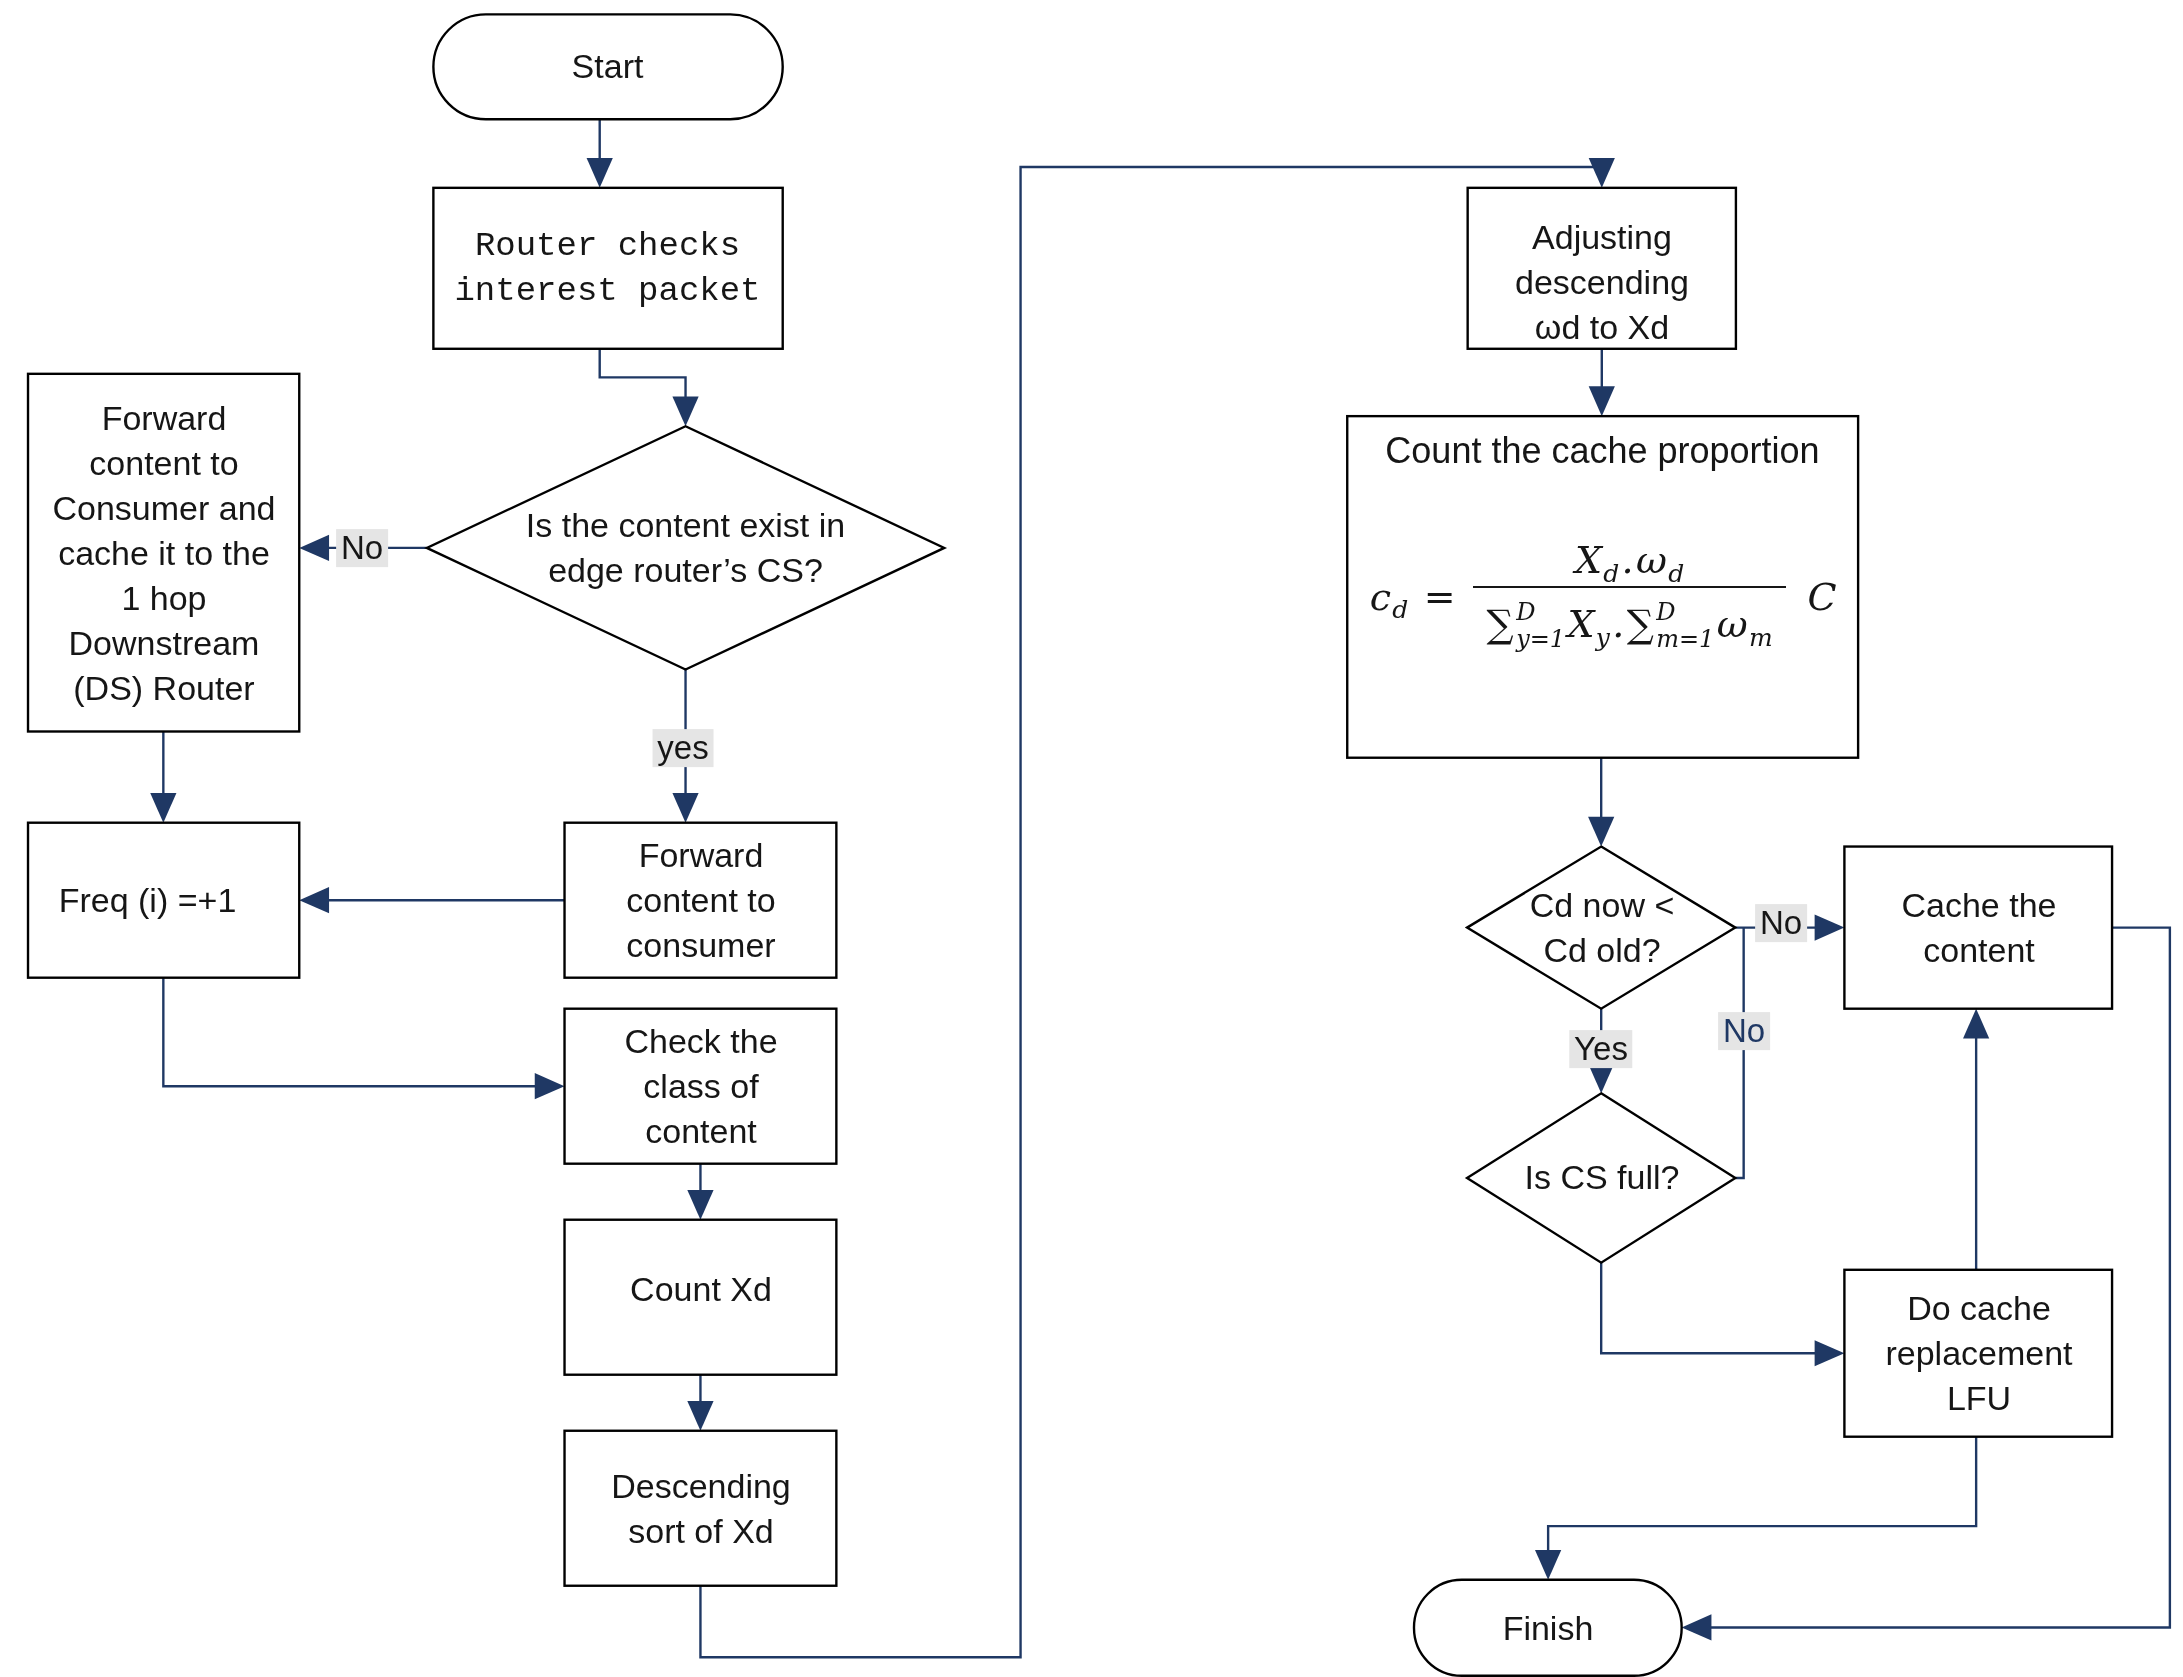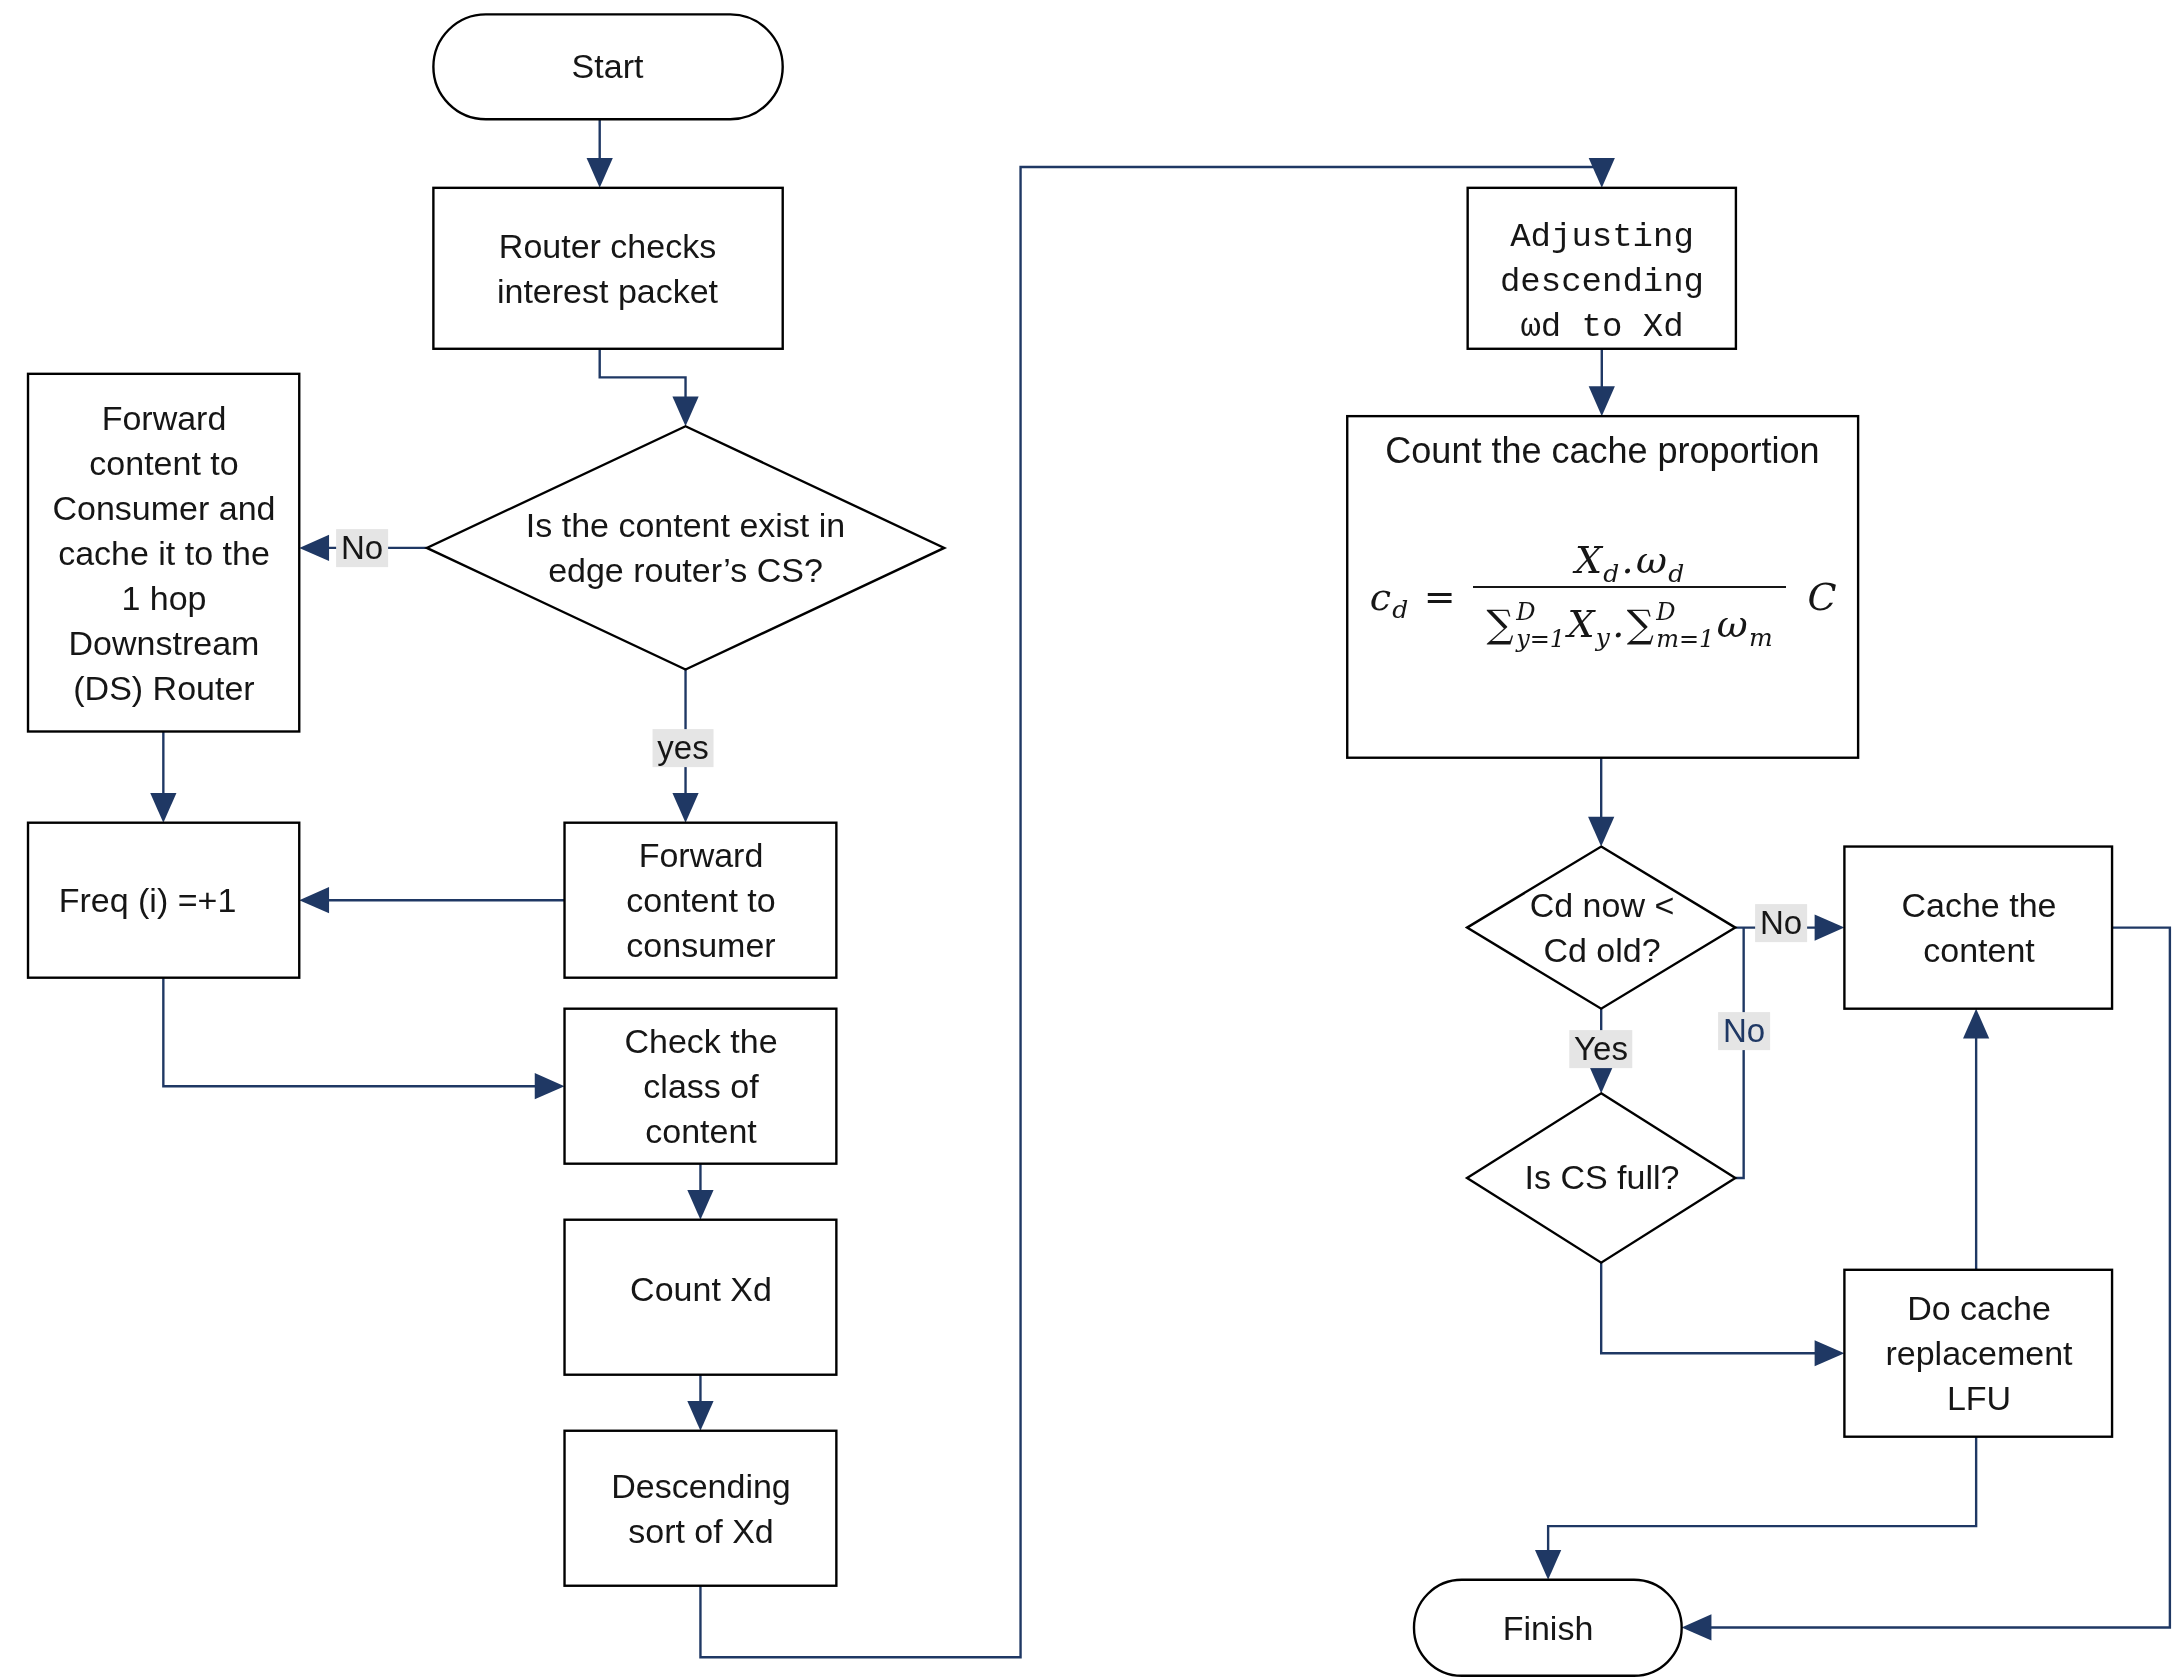--- a/index.html
+++ b/index.html
@@ -93,42 +93,42 @@
       <rect x="2260" y="698" width="857" height="573"></rect>
       <polygon points="2686,1420 2911,1556 2686,1692 2461,1556"></polygon>
       <rect x="3094" y="1420" width="449" height="272"></rect>
       <polygon points="2686,1834 2911,1976 2686,2118 2461,1976"></polygon>
       <rect x="3094" y="2130" width="449" height="280"></rect>
       <rect x="2372" y="2650" width="449" height="161" rx="80"></rect>
     </g>
   </svg>
 
   <div class="node-text" style="left:433px;top:14.3px;width:349px;height:105px;">Start</div>
-  <div class="node-text" style="left:433px;top:188px;width:349px;height:161px;">Router checks
+  <div class="node-text" style="left:433px;top:188px;width:349px;height:161px;font-family:Liberation Mono, monospace;">Router checks
 interest packet</div>
   <div class="node-text" style="left:477px;top:458px;width:417px;height:179px;">Is the content exist in
 edge router’s CS?</div>
   <div class="node-text" style="left:36px;top:382px;width:256px;height:343px;">Forward
 content to
 Consumer and
 cache it to the
 1 hop
 Downstream
 (DS) Router</div>
   <div class="node-text" style="left:12px;top:823px;width:271px;height:155px;">Freq (i) =+1</div>
   <div class="node-text" style="left:565px;top:823px;width:272px;height:155px;">Forward
 content to
 consumer</div>
   <div class="node-text" style="left:565px;top:1009px;width:272px;height:155px;">Check the
 class of
 content</div>
   <div class="node-text" style="left:565px;top:1220px;width:272px;height:138px;">Count Xd</div>
   <div class="node-text" style="left:565px;top:1431px;width:272px;height:155px;">Descending
 sort of Xd</div>
-  <div class="node-text" style="left:1468px;top:188px;width:268px;height:189px;font-family:Liberation Mono, monospace;">Adjusting
+  <div class="node-text" style="left:1468px;top:188px;width:268px;height:189px;">Adjusting
 descending
 ωd to Xd</div>
   <div class="box-title" style="left:1347px;top:430px;width:511px;">Count the cache proportion</div>
   <div class="formula" style="left:1359px;top:507px;width:487px;height:179px;">
       <span class="ftok">
         <span class="fb">c</span>
         <span class="fsb">d</span>
       </span>
       <span class="feq">=</span>
       <span class="frac">

